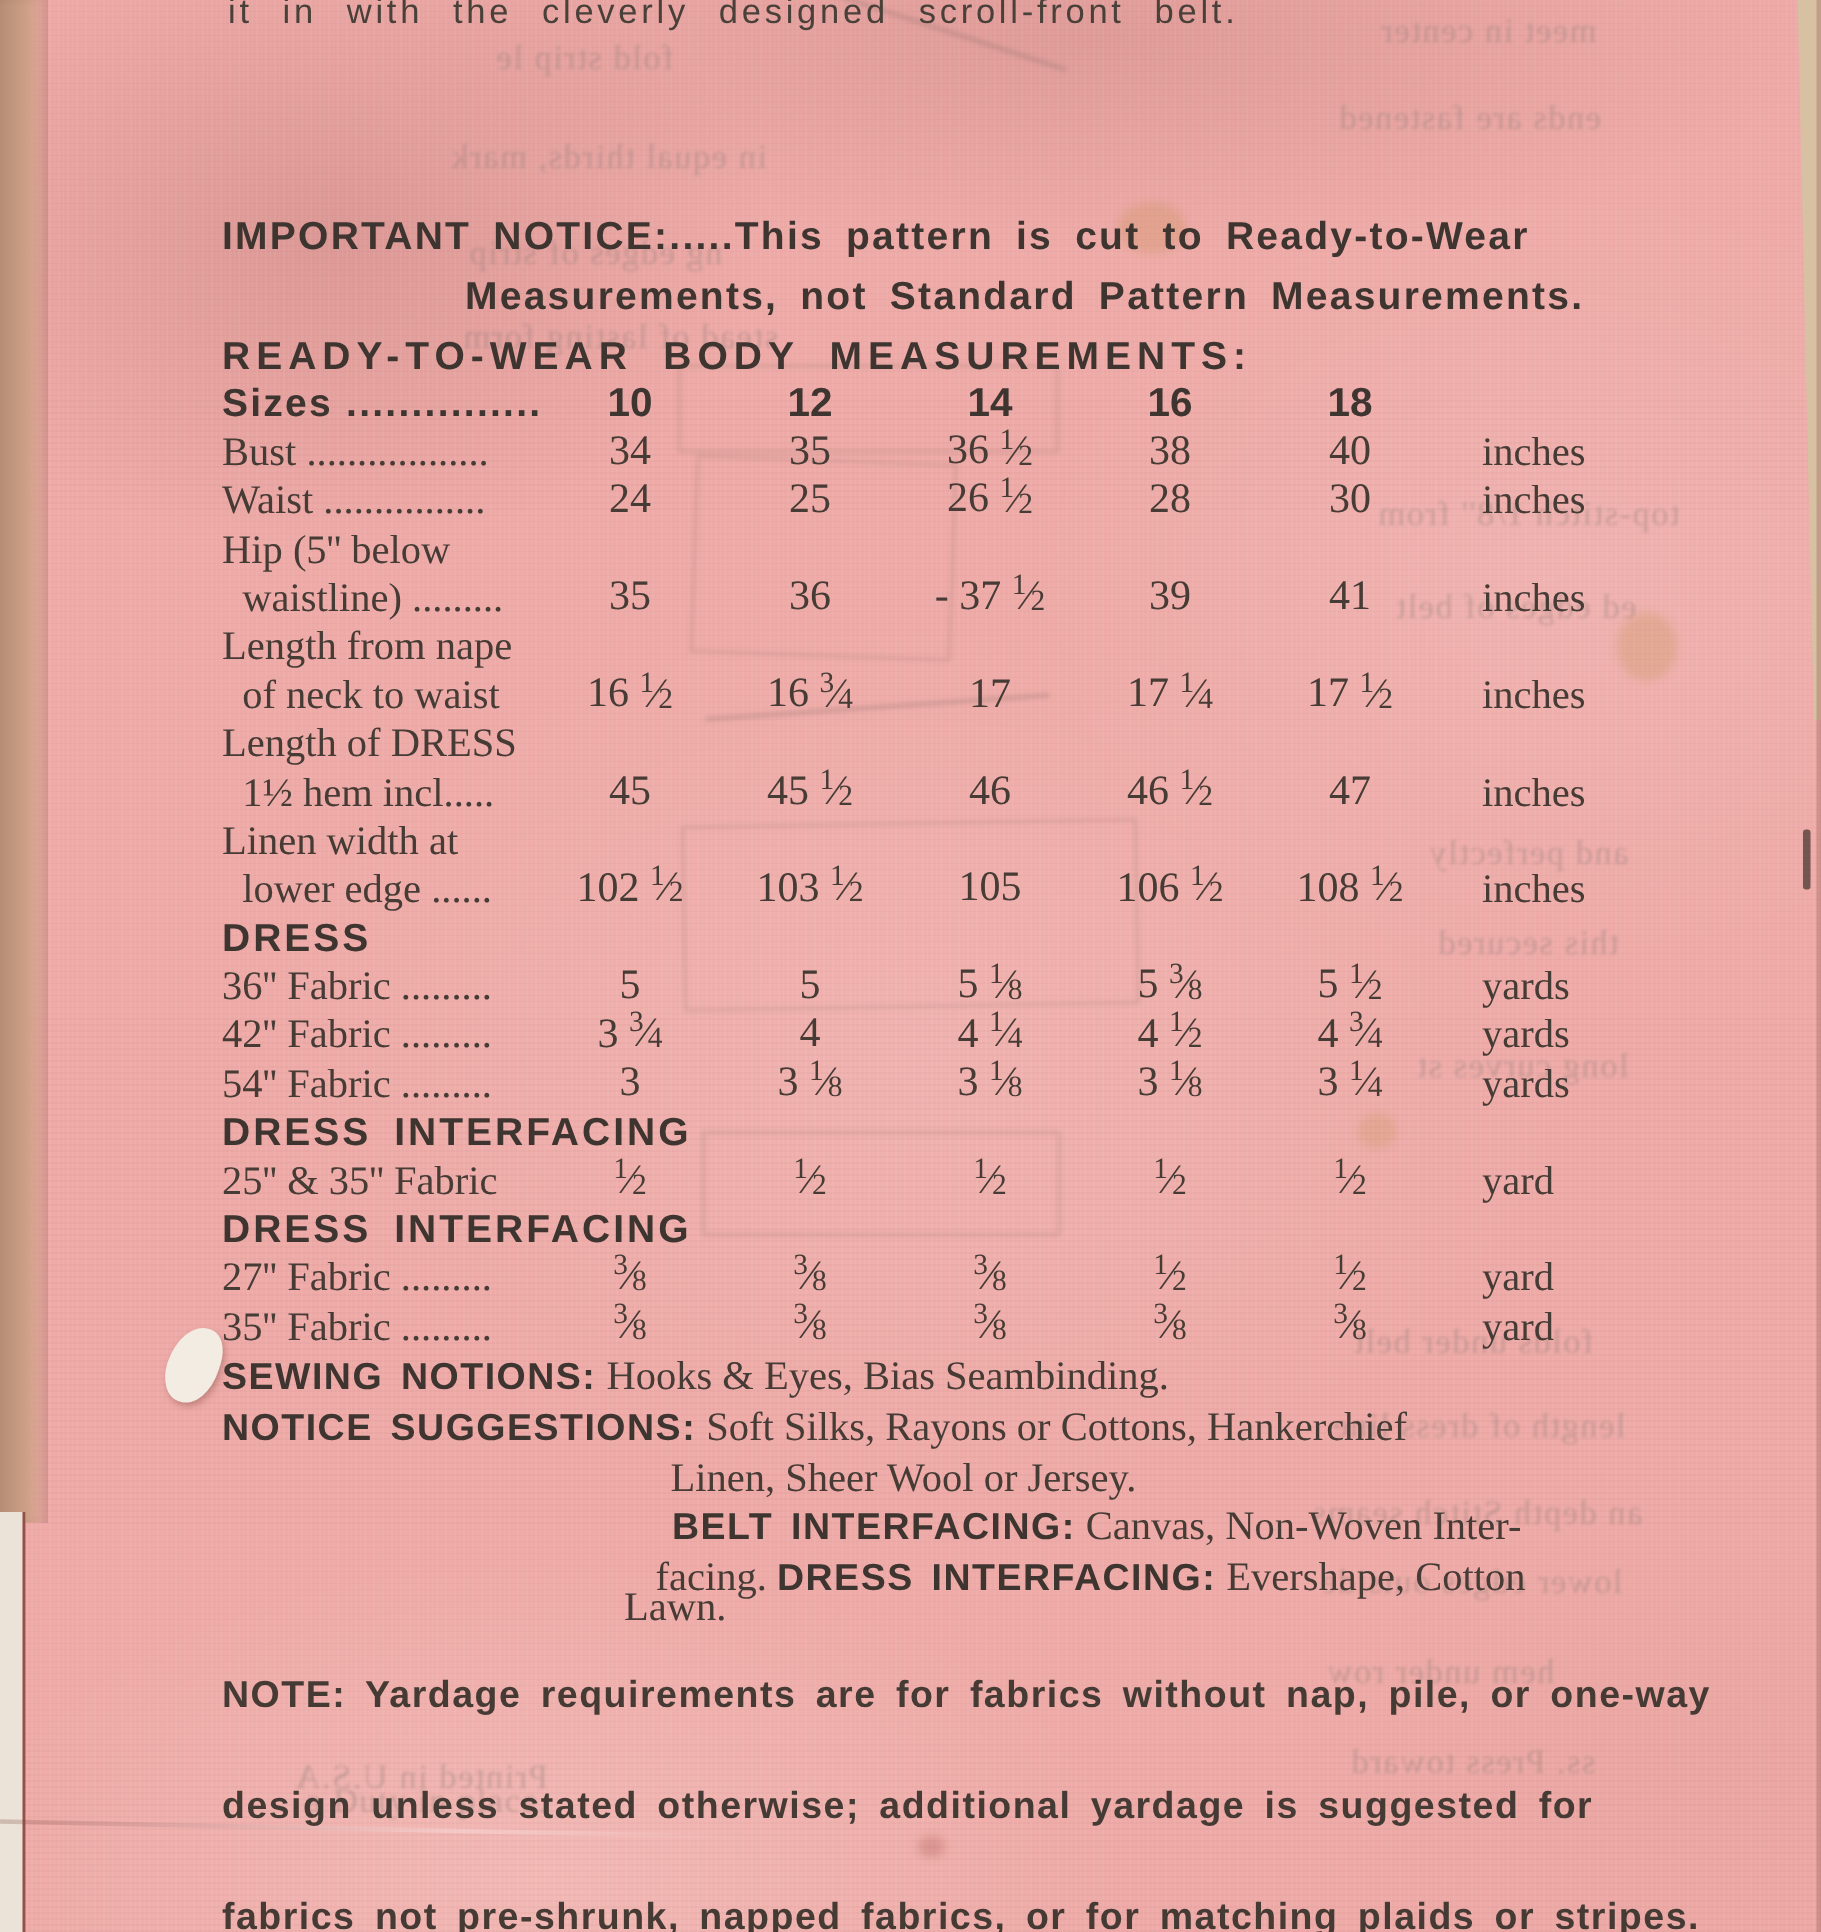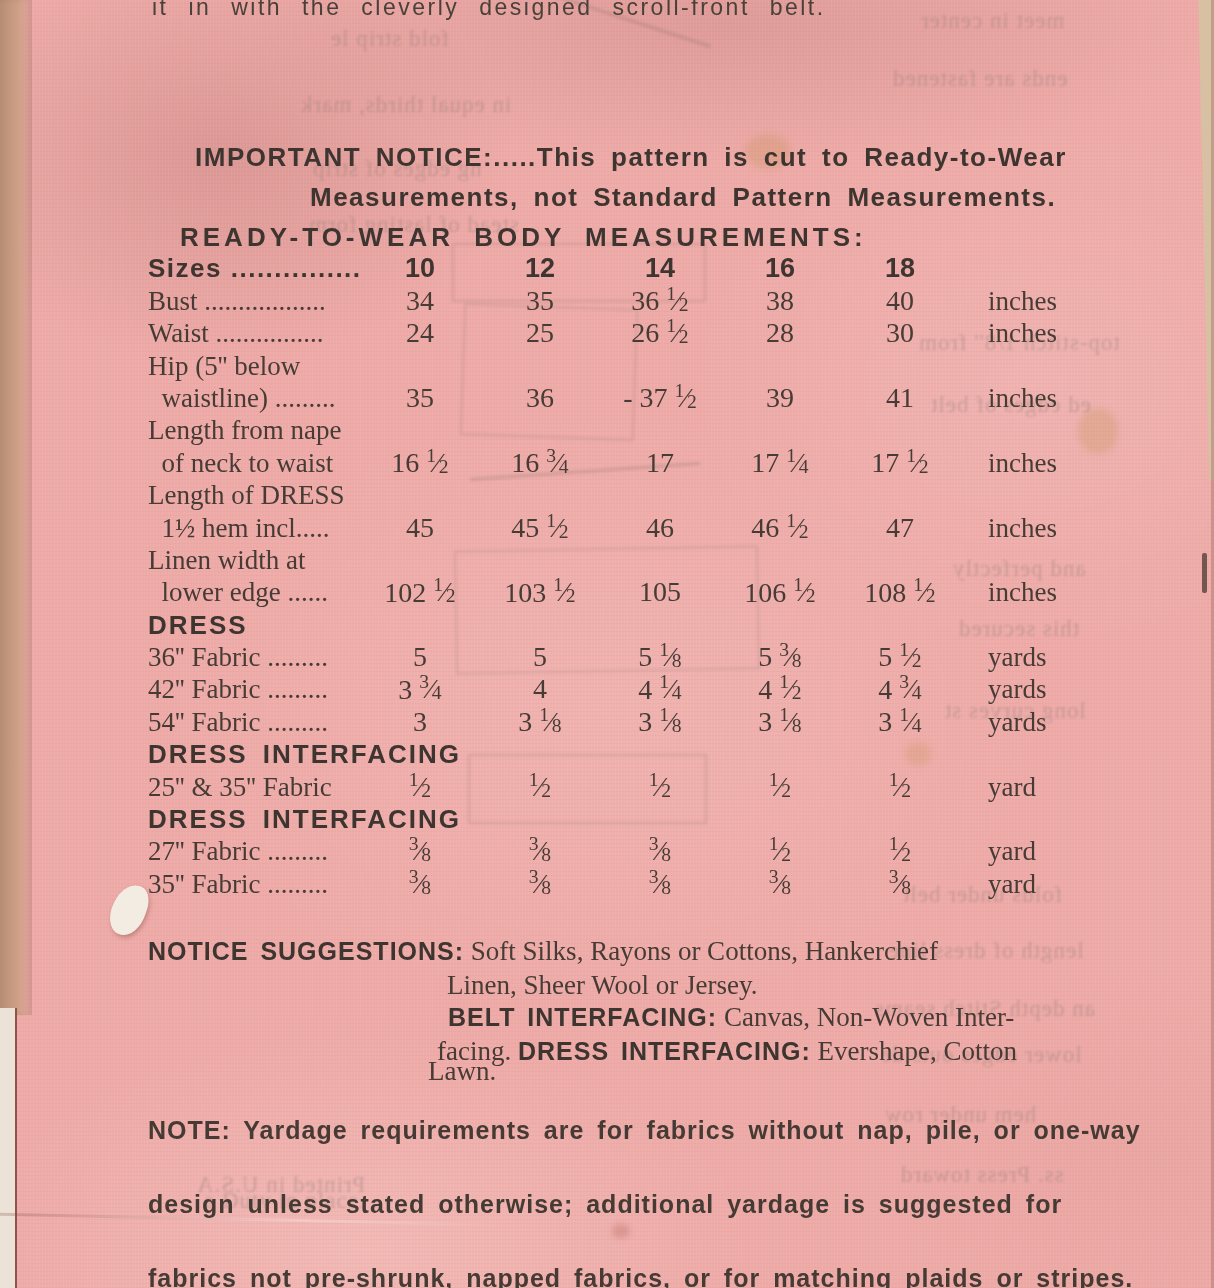--- a/index.html
+++ b/index.html
@@ -44,22 +44,22 @@
   
   .ghost-frag{color:#97807a;opacity:.42;filter:blur(1.2px);
     font-family:"Liberation Serif","DejaVu Serif",serif;font-size:23px;white-space:pre;letter-spacing:1px;}
   .ghost-frag.mir{transform:scaleX(-1);}
   .ghost-box{border:2px solid rgba(125,100,92,.20);filter:blur(1.5px);}
   .ghost-line{background:rgba(125,100,92,.25);filter:blur(1.5px);}
   
   .sans{font-family:"Liberation Sans","DejaVu Sans",sans-serif;color:#3e3530;}
   .serif{font-family:"Liberation Serif","DejaVu Serif",serif;color:#463b35;}
   .topline{font-size:23px;letter-spacing:2.5px;word-spacing:11px;color:#4a403a;white-space:pre;}
-  .h1{font-weight:bold;font-size:26px;letter-spacing:1.5px;word-spacing:6px;white-space:pre;margin-left:47px;}
-  .title{font-weight:bold;font-size:26px;letter-spacing:4px;word-spacing:9px;white-space:pre;margin-left:32px;}
+  .h1{font-weight:bold;font-size:26px;letter-spacing:1.5px;word-spacing:6px;white-space:pre;}
+  .title{font-weight:bold;font-size:26px;letter-spacing:4px;word-spacing:9px;white-space:pre;}
   .notepara{font-weight:bold;font-size:25px;letter-spacing:1px;word-spacing:5px;white-space:pre;color:#453b34;}
   .para-serif{font-size:27px;white-space:pre;}
   .para-label{font-weight:bold;font-size:25px;letter-spacing:1px;word-spacing:4px;}
   
   #table-root{left:148px;top:252px;width:942px;}
   .line{display:flex;align-items:flex-end;height:32.4px;}
   .cell-label{width:212px;overflow:hidden;white-space:pre;font-size:27px;}
   .cell-pre{white-space:pre;font-size:27px;}
   .cell-val{width:120px;text-align:center;font-size:28px;white-space:pre;}
   .cell-val.hdr{font-family:"Liberation Sans","DejaVu Sans",sans-serif;font-weight:bold;font-size:27px;color:#3e3530;}
@@ -260,27 +260,28 @@
         <span class="cell-label serif">35'' Fabric .........</span>
         <span class="cell-val serif"><span class="fr"><span class="n">3</span><span class="sl">⁄</span><span class="d">8</span></span></span>
         <span class="cell-val serif"><span class="fr"><span class="n">3</span><span class="sl">⁄</span><span class="d">8</span></span></span>
         <span class="cell-val serif"><span class="fr"><span class="n">3</span><span class="sl">⁄</span><span class="d">8</span></span></span>
         <span class="cell-val serif"><span class="fr"><span class="n">3</span><span class="sl">⁄</span><span class="d">8</span></span></span>
         <span class="cell-val serif"><span class="fr"><span class="n">3</span><span class="sl">⁄</span><span class="d">8</span></span></span>
         <span class="cell-unit serif">yard</span>
       </div>
     </div>
 
+  <div class="abs" style="left:148px;top:902px;white-space:pre;"><span class="sans para-label">SEWING NOTIONS:</span><span class="serif para-serif"> Hooks &amp; Eyes, Bias Seambinding.</span></div>
 
   <div class="abs" style="left:148px;top:936px;white-space:pre;"><span class="sans para-label">NOTICE SUGGESTIONS:</span><span class="serif para-serif"> Soft Silks, Rayons or Cottons, Hankerchief</span></div>
   <div class="abs serif para-serif" style="left:447px;top:970px;">Linen, Sheer Wool or Jersey.</div>
 
   <div class="abs" style="left:448px;top:1002px;white-space:pre;"><span class="sans para-label">BELT INTERFACING:</span><span class="serif para-serif"> Canvas, Non-Woven Inter-</span></div>
   <div class="abs" style="left:437px;top:1036px;white-space:pre;"><span class="serif para-serif">facing. </span><span class="sans para-label">DRESS INTERFACING:</span><span class="serif para-serif"> Evershape, Cotton</span></div>
-  <div class="abs serif para-serif" style="left:428px;top:1056px;">Lawn.</div>
+  <div class="abs serif para-serif" style="left:416px;top:1056px;">Lawn.</div>
 
   <div class="abs" style="left:148px;top:1080px;white-space:pre;">
     <div class="sans notepara"><span>NOTE:</span><span> Yardage requirements are for fabrics without nap, pile, or one-way</span></div>
     <div class="sans notepara" style="margin-top:9px;">design unless stated otherwise; additional yardage is suggested for</div>
     <div class="sans notepara" style="margin-top:9px;">fabrics not pre-shrunk, napped fabrics, or for matching plaids or stripes.</div>
   </div>
 
 </div>
 
 </body></html>

